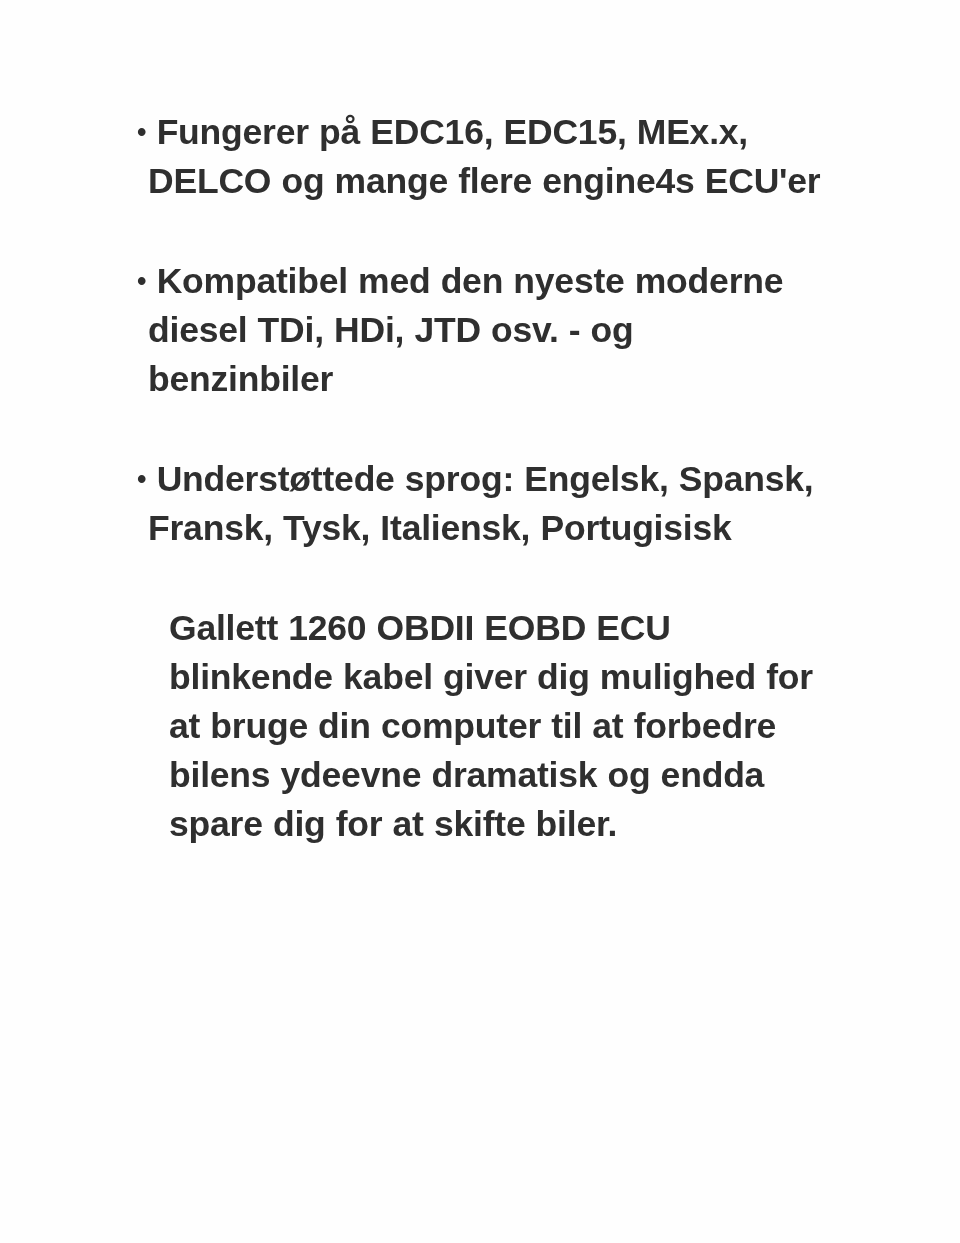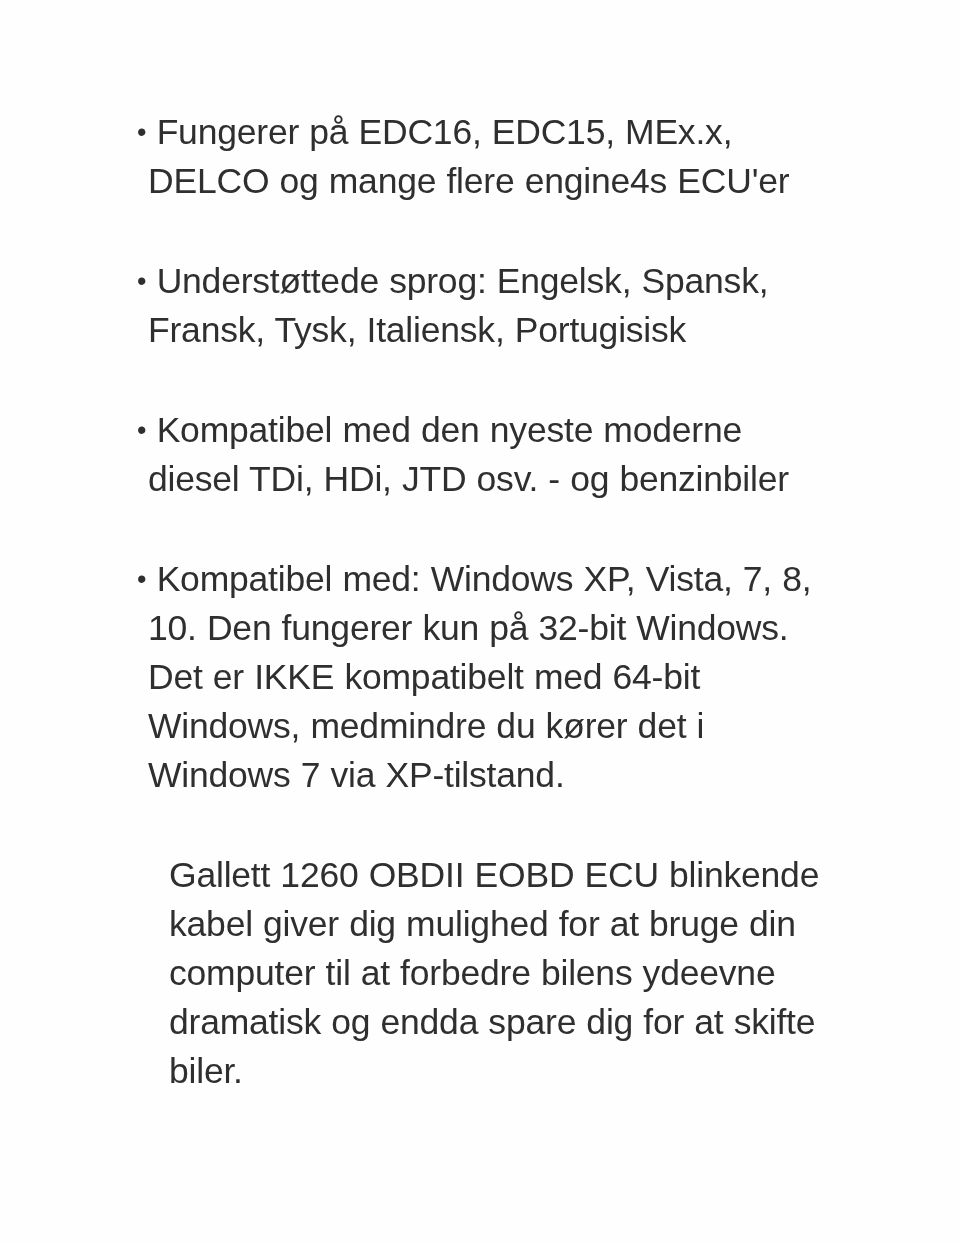--- a/index.html
+++ b/index.html
@@ -26,21 +26,21 @@
   #content {
     position: absolute;
     left: 137px;
     top: 108px;
     width: 690px;
   }
 
   .para {
     font-size: 35.5px;
     line-height: 49px;
-    font-weight: normal;
+    font-weight: bold;
     color: #2f2f2f;
     letter-spacing: -0.2px;
     word-spacing: 0.5px;
     margin: 0 0 51px 0;
     text-align: left;
     white-space: pre-wrap;
     -webkit-font-smoothing: antialiased;
   }
 
   .para.last {
@@ -61,18 +61,17 @@
     letter-spacing: 0;
   }
 </style>
 </head>
 <body>
 
 <div id="page" style="background: rgb(254, 254, 254);">
   <div id="content">
 
   <p class="para bullet-para" style="color: rgb(47, 47, 47);"><span class="bullet-glyph">•</span> <span>Fungerer på EDC16, EDC15, MEx.x, DELCO og mange flere engine4s ECU'er</span></p>
+      <p class="para bullet-para" style="color: rgb(47, 47, 47);"><span class="bullet-glyph">•</span> <span>Kompatibel med den nyeste moderne diesel TDi, HDi, JTD osv. - og benzinbiler</span></p>
       <p class="para bullet-para" style="color: rgb(47, 47, 47);"><span class="bullet-glyph">•</span> <span>Understøttede sprog: Engelsk, Spansk, Fransk, Tysk, Italiensk, Portugisisk</span></p>
-      <p class="para bullet-para" style="color: rgb(47, 47, 47);"><span class="bullet-glyph">•</span> <span>Kompatibel med den nyeste moderne diesel TDi, HDi, JTD osv. - og benzinbiler</span></p>
-      <p class="para bullet-para" style="color: rgb(47, 47, 47);"><span class="bullet-glyph">•</span> <span>Kompatibel med: Windows XP, Vista, 7, 8, 10. Den fungerer kun på 32-bit Windows. Det er IKKE kompatibelt med 64-bit Windows, medmindre du kører det i Windows 7 via XP-tilstand.</span></p>
       <p class="para last" style="color: rgb(47, 47, 47);"><span>Gallett 1260 OBDII EOBD ECU blinkende kabel giver dig mulighed for at bruge din computer til at forbedre bilens ydeevne dramatisk og endda spare dig for at skifte biler.</span></p>
     </div>
 </div>
 
 </body></html>

